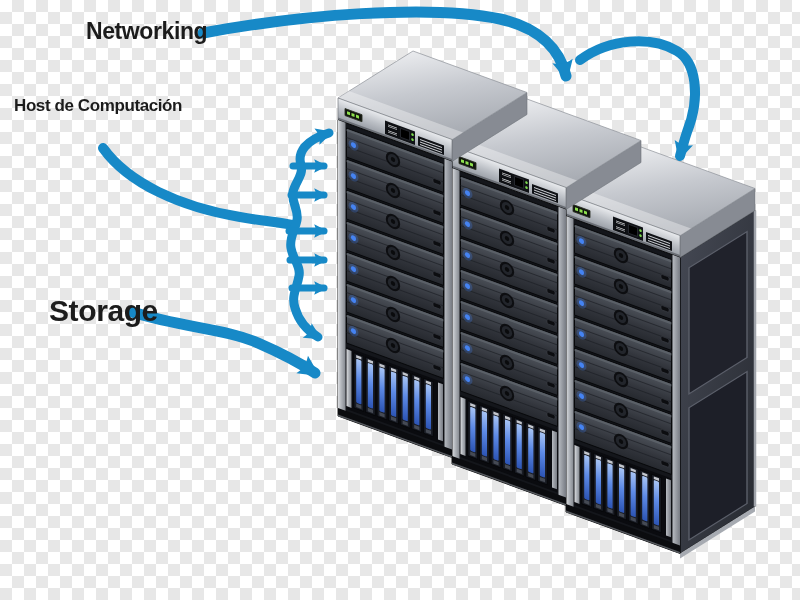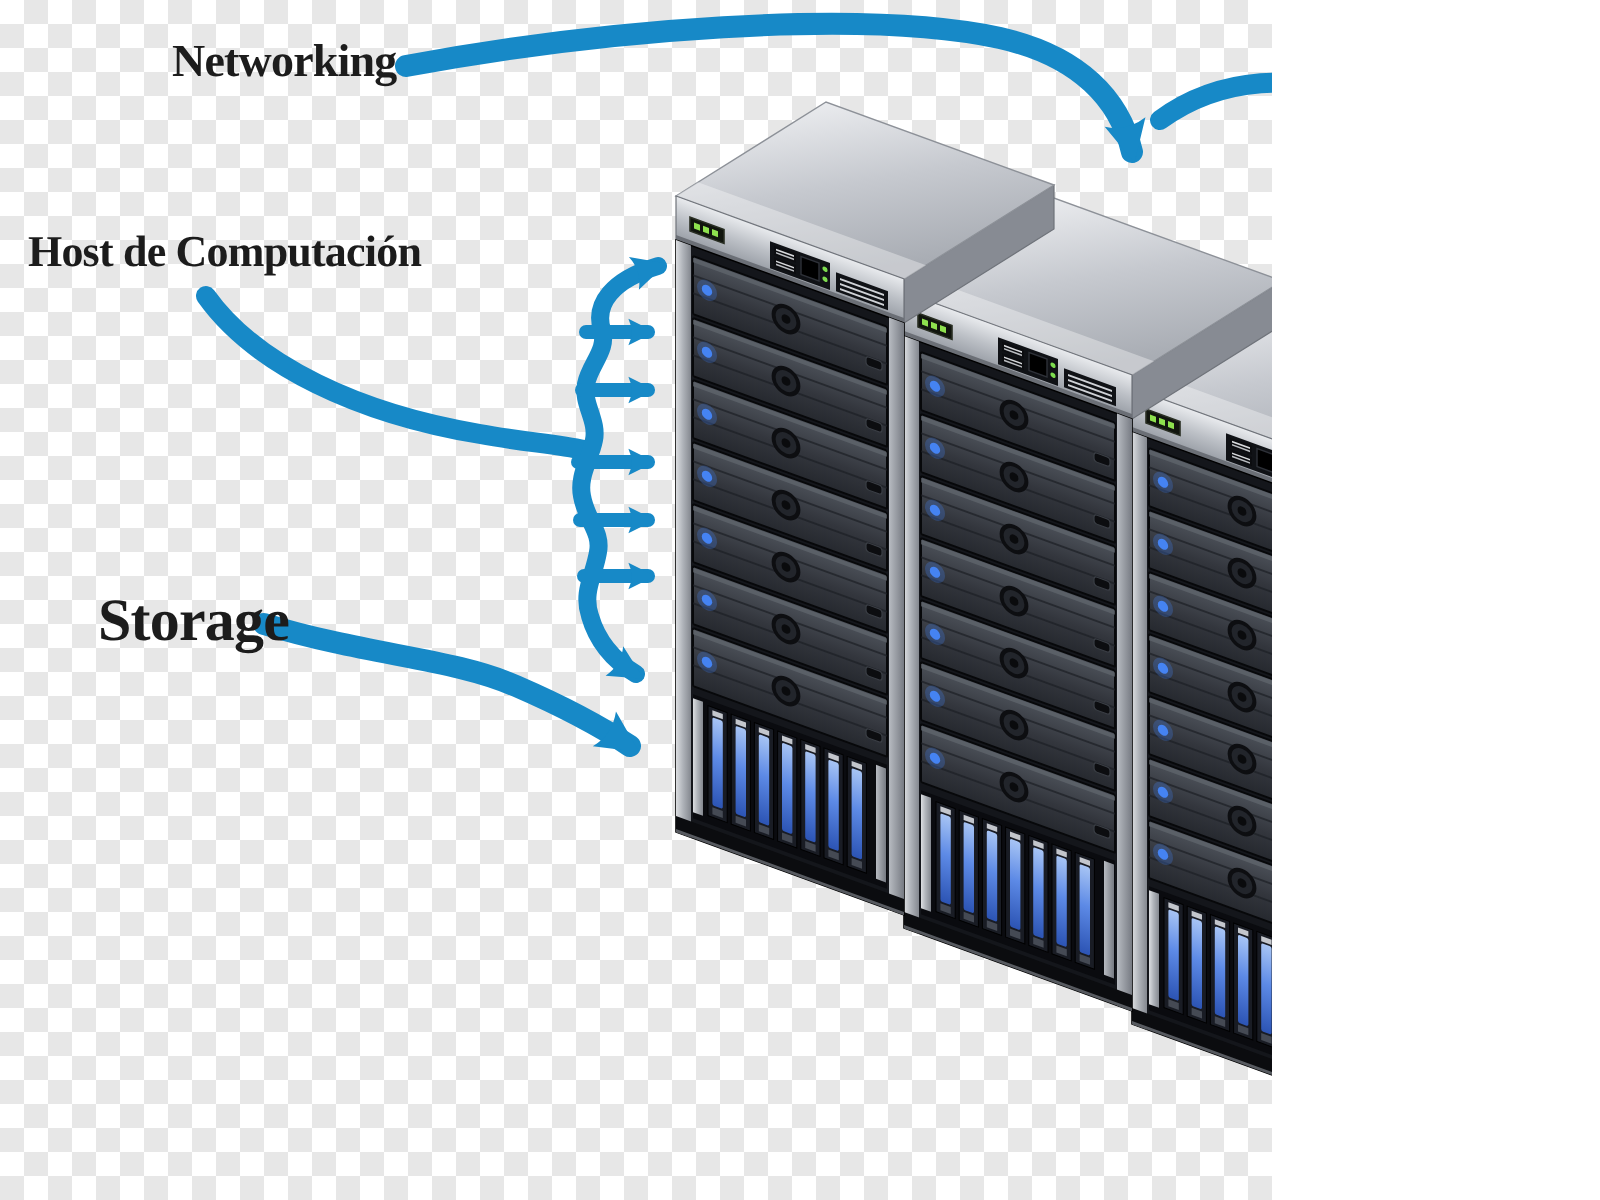--- a/index.html
+++ b/index.html
@@ -1,37 +1,37 @@
 <!DOCTYPE html>
 <html><head>
 <meta charset="utf-8">
 <style>
   html,body{margin:0;padding:0;}
   #canvas{
     position:relative;
-    width:636px;height:600px;
+    width:800px;height:600px;
     overflow:hidden;
     background-color:#ffffff;
     background-image:
       linear-gradient(45deg,#e7e7e7 25%,transparent 25%,transparent 75%,#e7e7e7 75%),
       linear-gradient(45deg,#e7e7e7 25%,transparent 25%,transparent 75%,#e7e7e7 75%);
     background-size:24px 24px;
     background-position:0 0,12px 12px;
-    font-family:Liberation Serif, serif;
+    font-family:Liberation Sans, sans-serif;
     text-align:right;
   }
   .diagram-label{
     position:absolute;
     font-weight:700;
     color:#1c1c1c;
     letter-spacing:-0.4px;
     white-space:nowrap;
   }
   #label-networking{left:86px;top:18px;font-size:23px;}
-  #label-host{left:14px;top:113px;font-size:22px;}
+  #label-host{left:14px;top:96px;font-size:17px;}
   #label-storage{left:49px;top:294px;font-size:30px;}
   svg{position:absolute;left:0;top:0;}
 </style>
 </head>
 <body>
 
 <div id="canvas">
 
   <svg id="scene" width="800" height="600" viewBox="0 0 800 600">
     <defs>

